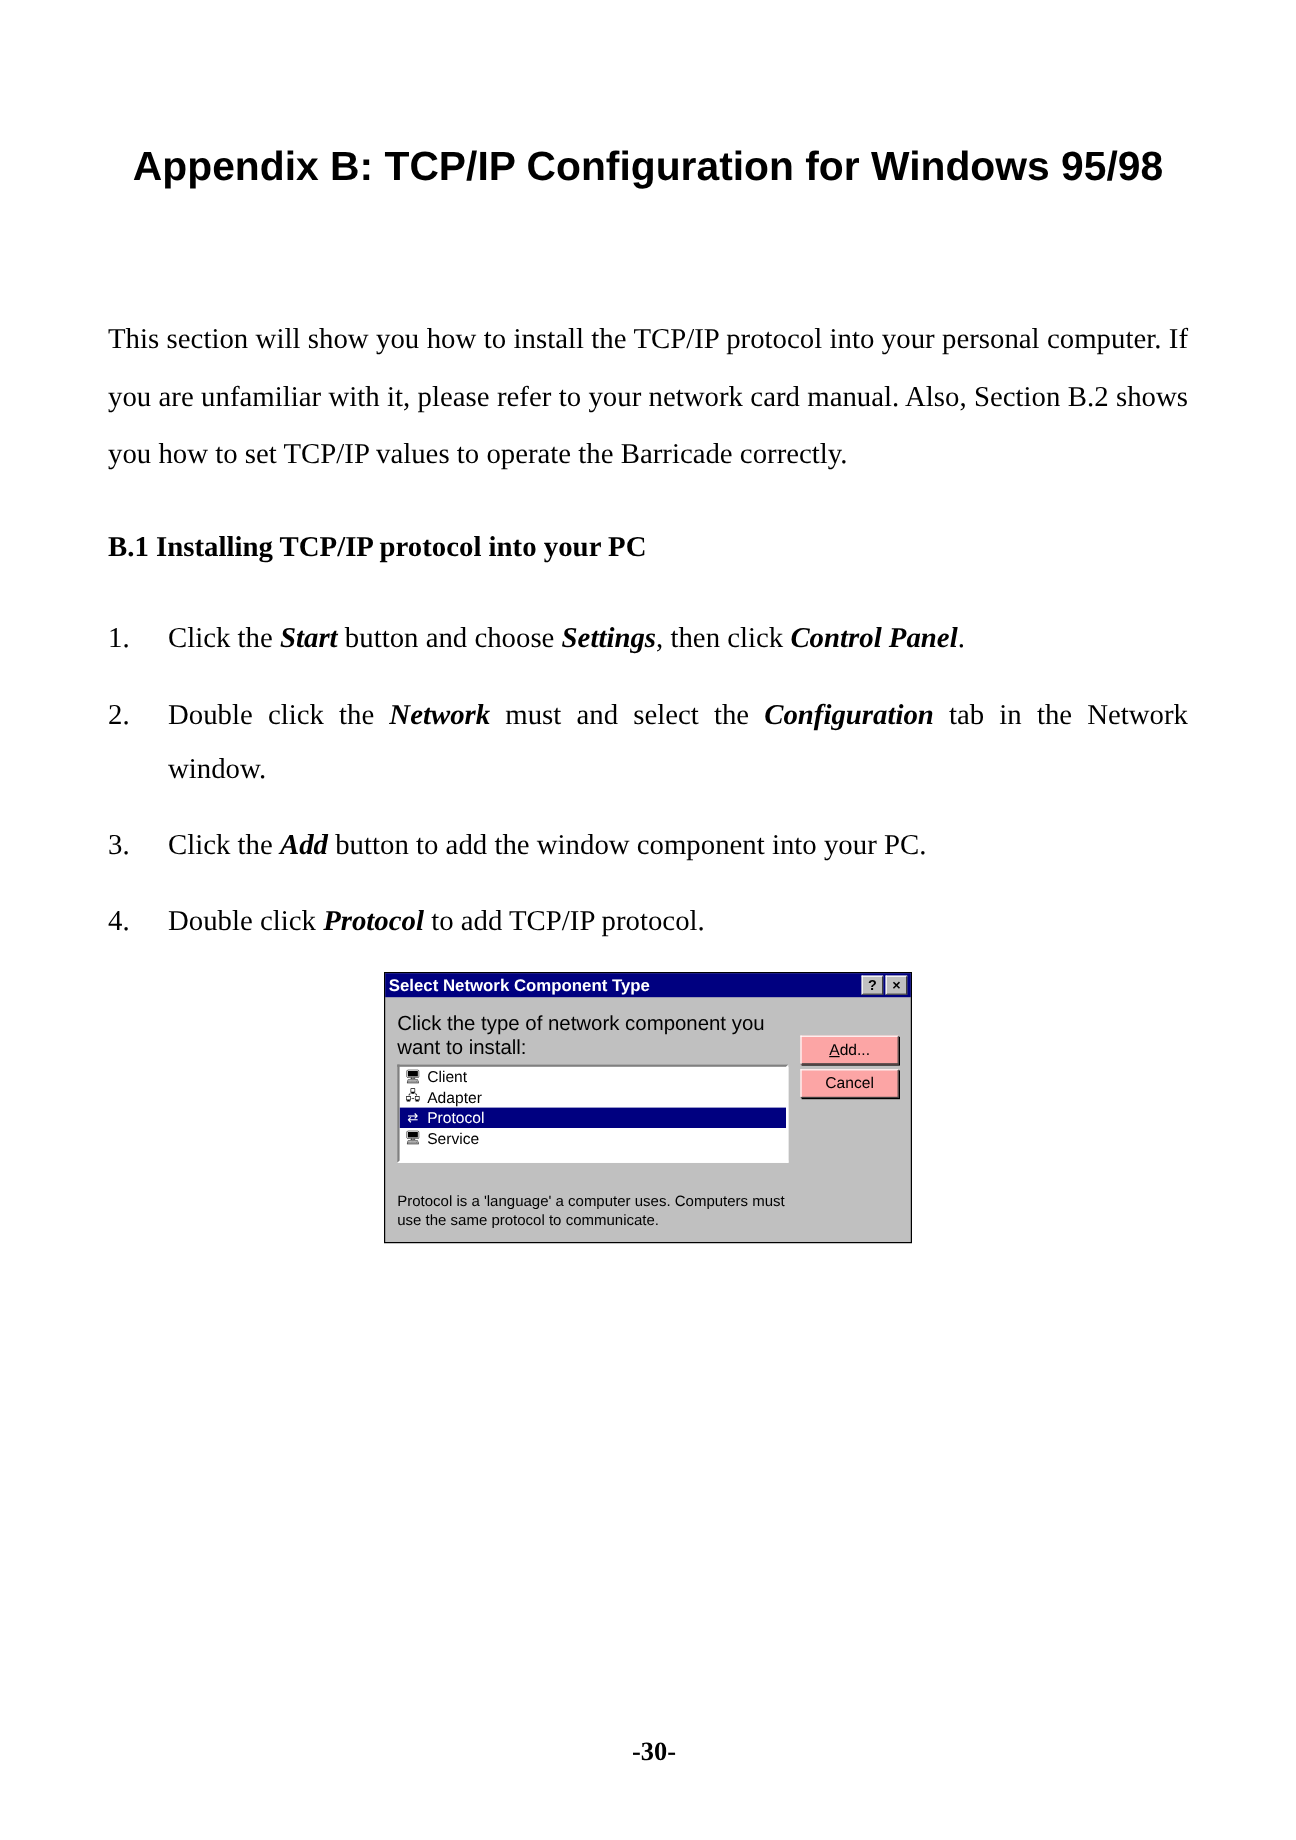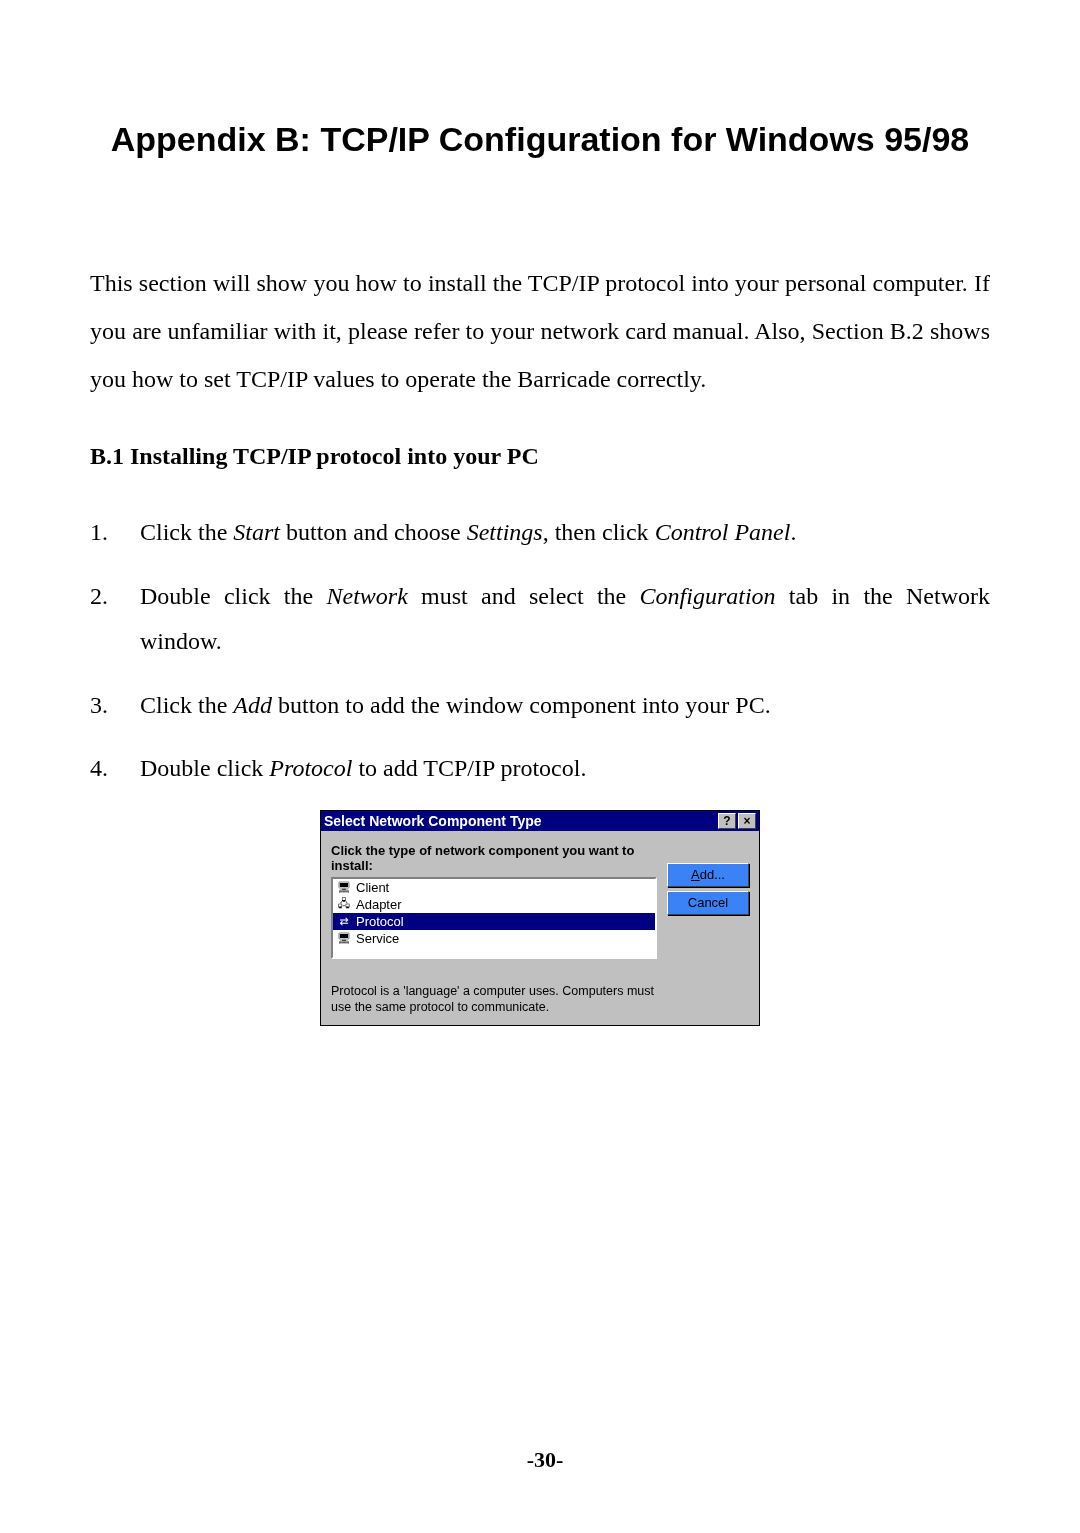--- a/index.html
+++ b/index.html
@@ -45,21 +45,21 @@
       position: relative;
       padding-left: 50px;
       margin-bottom: 18px;
       text-align: justify;
     }
     .steps li::before {
       content: counter(step) ".";
       position: absolute;
       left: 0;
     }
-    .bi { font-weight: normal; font-style: italic; margin-top: 16px; }
+    .bi { font-weight: bold; font-style: italic; margin-top: 16px; }
     
     .dialog-wrap {
       width: 440px;
       margin: 10px auto 0 auto;
       border-radius: 12px;
     }
     .dialog {
       border: 1px solid #000;
       background: #c0c0c0;
       font-family: Tahoma, Arial, sans-serif;
@@ -91,21 +91,21 @@
       line-height: 14px;
       margin-left: 2px;
       font-family: Arial, sans-serif;
     }
     .dlg-body {
       padding: 12px 10px 10px 10px;
       display: flex;
       gap: 10px;
     }
     .dlg-left { flex: 1; }
-    .dlg-prompt { margin-bottom: 4px; font-size: 13px; font-weight: bold; }
+    .dlg-prompt { margin-bottom: 4px; font-size: 17px; }
     .listbox {
       background: #fff;
       border-top: 2px solid #808080;
       border-left: 2px solid #808080;
       border-right: 2px solid #fff;
       border-bottom: 2px solid #fff;
       height: 82px;
       overflow: hidden;
     }
     .list-item {
@@ -135,21 +135,21 @@
     }
     .dlg-right {
       width: 82px;
       display: flex;
       flex-direction: column;
       gap: 4px;
       padding-top: 20px;
     }
     .win-btn {
       height: 24px;
-      background: #3b82f6;
+      background: #fca5a5;
       border-top: 1px solid #fff;
       border-left: 1px solid #fff;
       border-right: 1px solid #404040;
       border-bottom: 1px solid #404040;
       font-size: 13px;
       display: flex;
       align-items: center;
       justify-content: center;
       box-shadow: 1px 1px 0 #000;
     }

